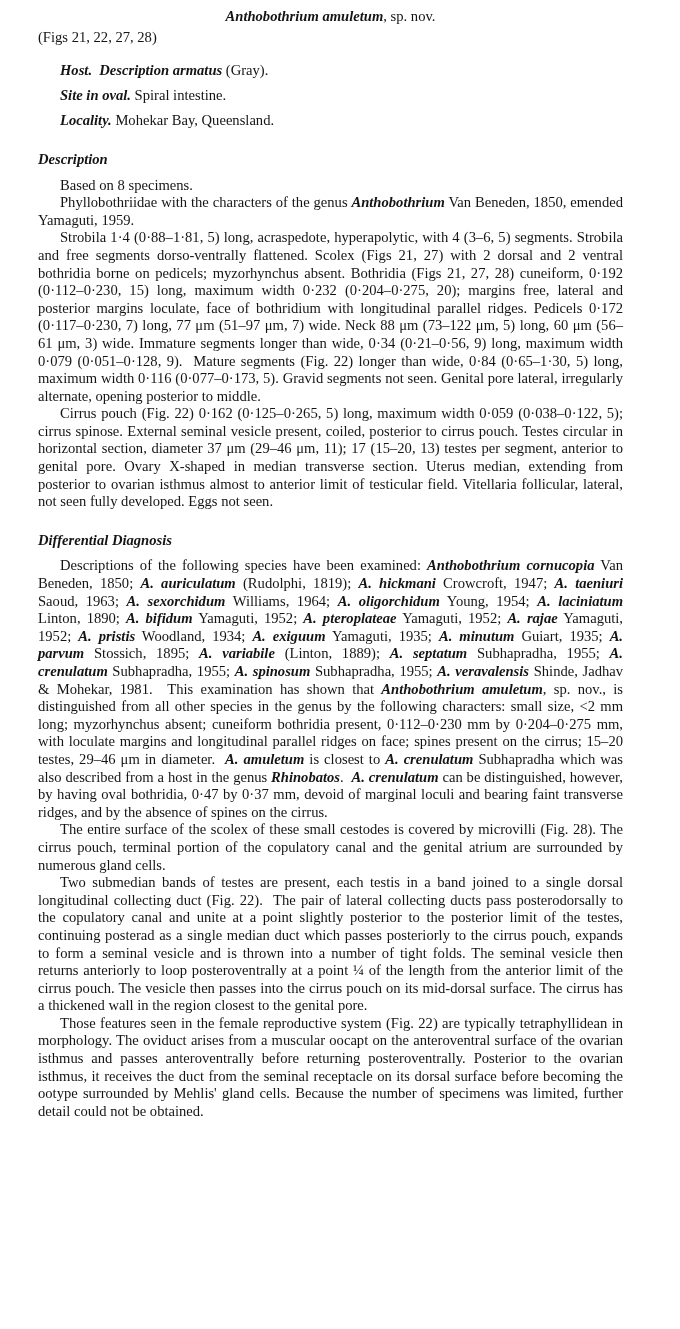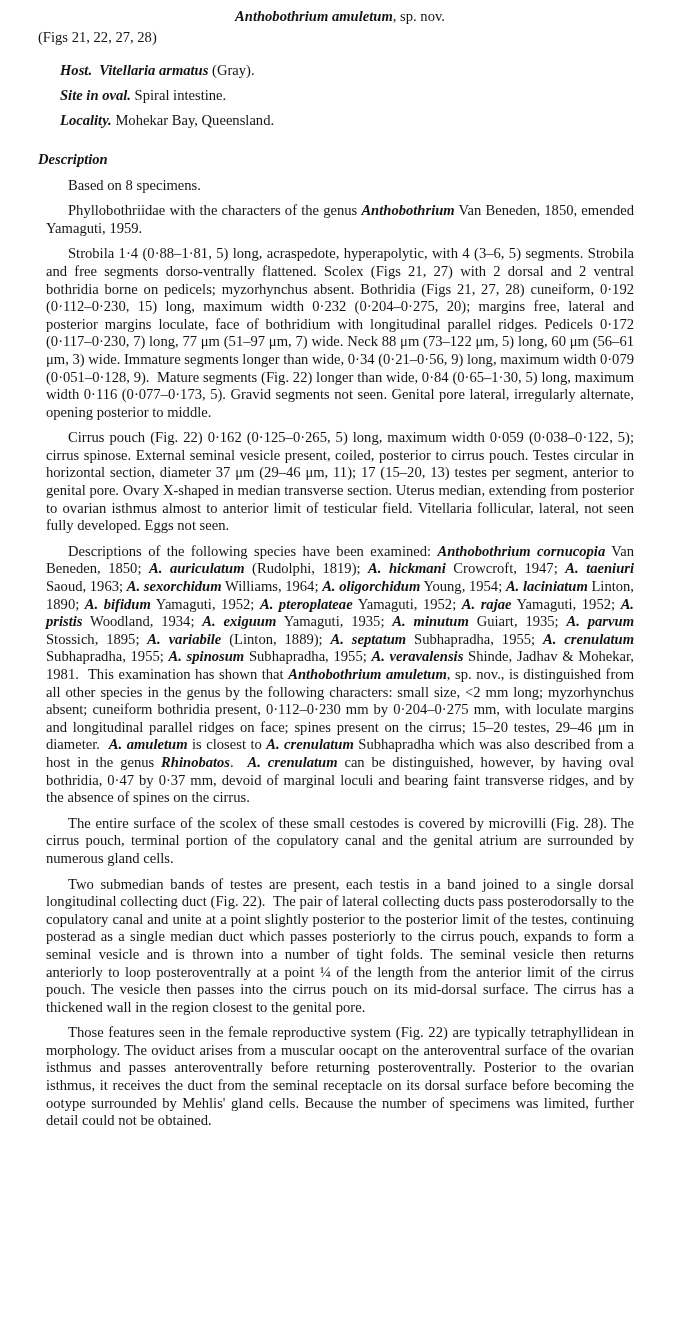--- a/index.html
+++ b/index.html
@@ -5,21 +5,21 @@
   html, body {
     margin: 0;
     padding: 0;
     background: #ffffff;
   }
   .page {
     position: relative;
     box-sizing: border-box;
     width: 680px;
     height: 1329px;
-    padding: 6px 38px 0 38px;
+    padding: 6px 57px 0 38px;
     background: #ffffff;
     color: #141414;
     font-family: "Liberation Serif", "DejaVu Serif", serif;
     font-size: 14.6px;
     line-height: 17.6px;
     overflow: hidden;
   }
   .title {
     text-align: center;
     margin: 2px 0 3px 0;
@@ -31,42 +31,43 @@
   .entry {
     margin: 7.5px 0;
     text-indent: 22px;
     text-align: justify;
   }
   .heading {
     font-style: italic;
     margin: 21px 0 8px 0;
   }
   .para {
-    margin: 8px;
+    margin: 0;
     text-indent: 22px;
     text-align: justify;
   }
   .it { font-style: italic; font-weight: bold; }
   .bd { font-weight: bold; }
 </style>
 </head>
 <body>
 
 <div class="page">
   <p class="title"><span class="it bd">Anthobothrium amuletum</span><span>, sp. nov.</span></p>
   <p class="figsline"><span>(Figs 21, 22, 27, 28)</span></p>
 
-  <p class="entry"><span class="it">Host.</span><span>&nbsp; </span><span class="it">Vitellaria armatus</span><span> (Gray).</span></p>
+  <p class="entry"><span class="it">Host.</span><span>&nbsp; </span><span class="it">Description armatus</span><span> (Gray).</span></p>
   <p class="entry"><span class="it">Site in oval.</span><span> Spiral intestine.</span></p>
   <p class="entry"><span class="it">Locality.</span><span> Mohekar Bay, Queensland.</span></p>
 
   <p class="heading"><span class="it">Description</span></p>
   <p class="para"><span>Based on 8 specimens.</span></p>
   <p class="para"><span>Phyllobothriidae with the characters of the genus </span><span class="it bd">Anthobothrium</span><span> Van Beneden, 1850, emended Yamaguti, 1959.</span></p>
   <p class="para"><span>Strobila 1·4 (0·88–1·81, 5) long, acraspedote, hyperapolytic, with 4 (3–6, 5) segments. Strobila and free segments dorso-ventrally flattened. Scolex (Figs 21, 27) with 2 dorsal and 2 ventral bothridia borne on pedicels; myzorhynchus absent. Bothridia (Figs 21, 27, 28) cuneiform, 0·192 (0·112–0·230, 15) long, maximum width 0·232 (0·204–0·275, 20); margins free, lateral and posterior margins loculate, face of bothridium with longitudinal parallel ridges. Pedicels 0·172 (0·117–0·230, 7) long, 77 μm (51–97 μm, 7) wide. Neck 88 μm (73–122 μm, 5) long, 60 μm (56–61 μm, 3) wide. Immature segments longer than wide, 0·34 (0·21–0·56, 9) long, maximum width 0·079 (0·051–0·128, 9). &nbsp;Mature segments (Fig. 22) longer than wide, 0·84 (0·65–1·30, 5) long, maximum width 0·116 (0·077–0·173, 5). Gravid segments not seen. Genital pore lateral, irregularly alternate, opening posterior to middle.</span></p>
   <p class="para"><span>Cirrus pouch (Fig. 22) 0·162 (0·125–0·265, 5) long, maximum width 0·059 (0·038–0·122, 5); cirrus spinose. External seminal vesicle present, coiled, posterior to cirrus pouch. Testes circular in horizontal section, diameter 37 μm (29–46 μm, 11); 17 (15–20, 13) testes per segment, anterior to genital pore. Ovary X-shaped in median transverse section. Uterus median, extending from posterior to ovarian isthmus almost to anterior limit of testicular field. Vitellaria follicular, lateral, not seen fully developed. Eggs not seen.</span></p>
 
+  <p class="heading"><span class="it">Differential Diagnosis</span></p>
   <p class="para"><span>Descriptions of the following species have been examined: </span><span class="it">Anthobothrium cornucopia</span><span> Van Beneden, 1850; </span><span class="it">A. auriculatum</span><span> (Rudolphi, 1819); </span><span class="it">A. hickmani</span><span> Crowcroft, 1947; </span><span class="it">A. taeniuri</span><span> Saoud, 1963; </span><span class="it">A. sexorchidum</span><span> Williams, 1964; </span><span class="it">A. oligorchidum</span><span> Young, 1954; </span><span class="it">A. laciniatum</span><span> Linton, 1890; </span><span class="it">A. bifidum</span><span> Yamaguti, 1952; </span><span class="it">A. pteroplateae</span><span> Yamaguti, 1952; </span><span class="it">A. rajae</span><span> Yamaguti, 1952; </span><span class="it">A. pristis</span><span> Woodland, 1934; </span><span class="it">A. exiguum</span><span> Yamaguti, 1935; </span><span class="it">A. minutum</span><span> Guiart, 1935; </span><span class="it">A. parvum</span><span> Stossich, 1895; </span><span class="it">A. variabile</span><span> (Linton, 1889); </span><span class="it">A. septatum</span><span> Subhapradha, 1955; </span><span class="it">A. crenulatum</span><span> Subhapradha, 1955; </span><span class="it">A. spinosum</span><span> Subhapradha, 1955; </span><span class="it">A. veravalensis</span><span> Shinde, Jadhav &amp; Mohekar, 1981. &nbsp;This examination has shown that </span><span class="it">Anthobothrium amuletum</span><span>, sp. nov., is distinguished from all other species in the genus by the following characters: small size, &lt;2 mm long; myzorhynchus absent; cuneiform bothridia present, 0·112–0·230 mm by 0·204–0·275 mm, with loculate margins and longitudinal parallel ridges on face; spines present on the cirrus; 15–20 testes, 29–46 μm in diameter. &nbsp;</span><span class="it">A. amuletum</span><span> is closest to </span><span class="it">A. crenulatum</span><span> Subhapradha which was also described from a host in the genus </span><span class="it">Rhinobatos</span><span>. &nbsp;</span><span class="it">A. crenulatum</span><span> can be distinguished, however, by having oval bothridia, 0·47 by 0·37 mm, devoid of marginal loculi and bearing faint transverse ridges, and by the absence of spines on the cirrus.</span></p>
 
   <p class="para"><span>The entire surface of the scolex of these small cestodes is covered by microvilli (Fig. 28). The cirrus pouch, terminal portion of the copulatory canal and the genital atrium are surrounded by numerous gland cells.</span></p>
   <p class="para"><span>Two submedian bands of testes are present, each testis in a band joined to a single dorsal longitudinal collecting duct (Fig. 22). &nbsp;The pair of lateral collecting ducts pass posterodorsally to the copulatory canal and unite at a point slightly posterior to the posterior limit of the testes, continuing posterad as a single median duct which passes posteriorly to the cirrus pouch, expands to form a seminal vesicle and is thrown into a number of tight folds. The seminal vesicle then returns anteriorly to loop posteroventrally at a point ¼ of the length from the anterior limit of the cirrus pouch. The vesicle then passes into the cirrus pouch on its mid-dorsal surface. The cirrus has a thickened wall in the region closest to the genital pore.</span></p>
   <p class="para"><span>Those features seen in the female reproductive system (Fig. 22) are typically tetraphyllidean in morphology. The oviduct arises from a muscular oocapt on the anteroventral surface of the ovarian isthmus and passes anteroventrally before returning posteroventrally. Posterior to the ovarian isthmus, it receives the duct from the seminal receptacle on its dorsal surface before becoming the ootype surrounded by Mehlis' gland cells. Because the number of specimens was limited, further detail could not be obtained.</span></p>
 </div>
 
 </body></html>

